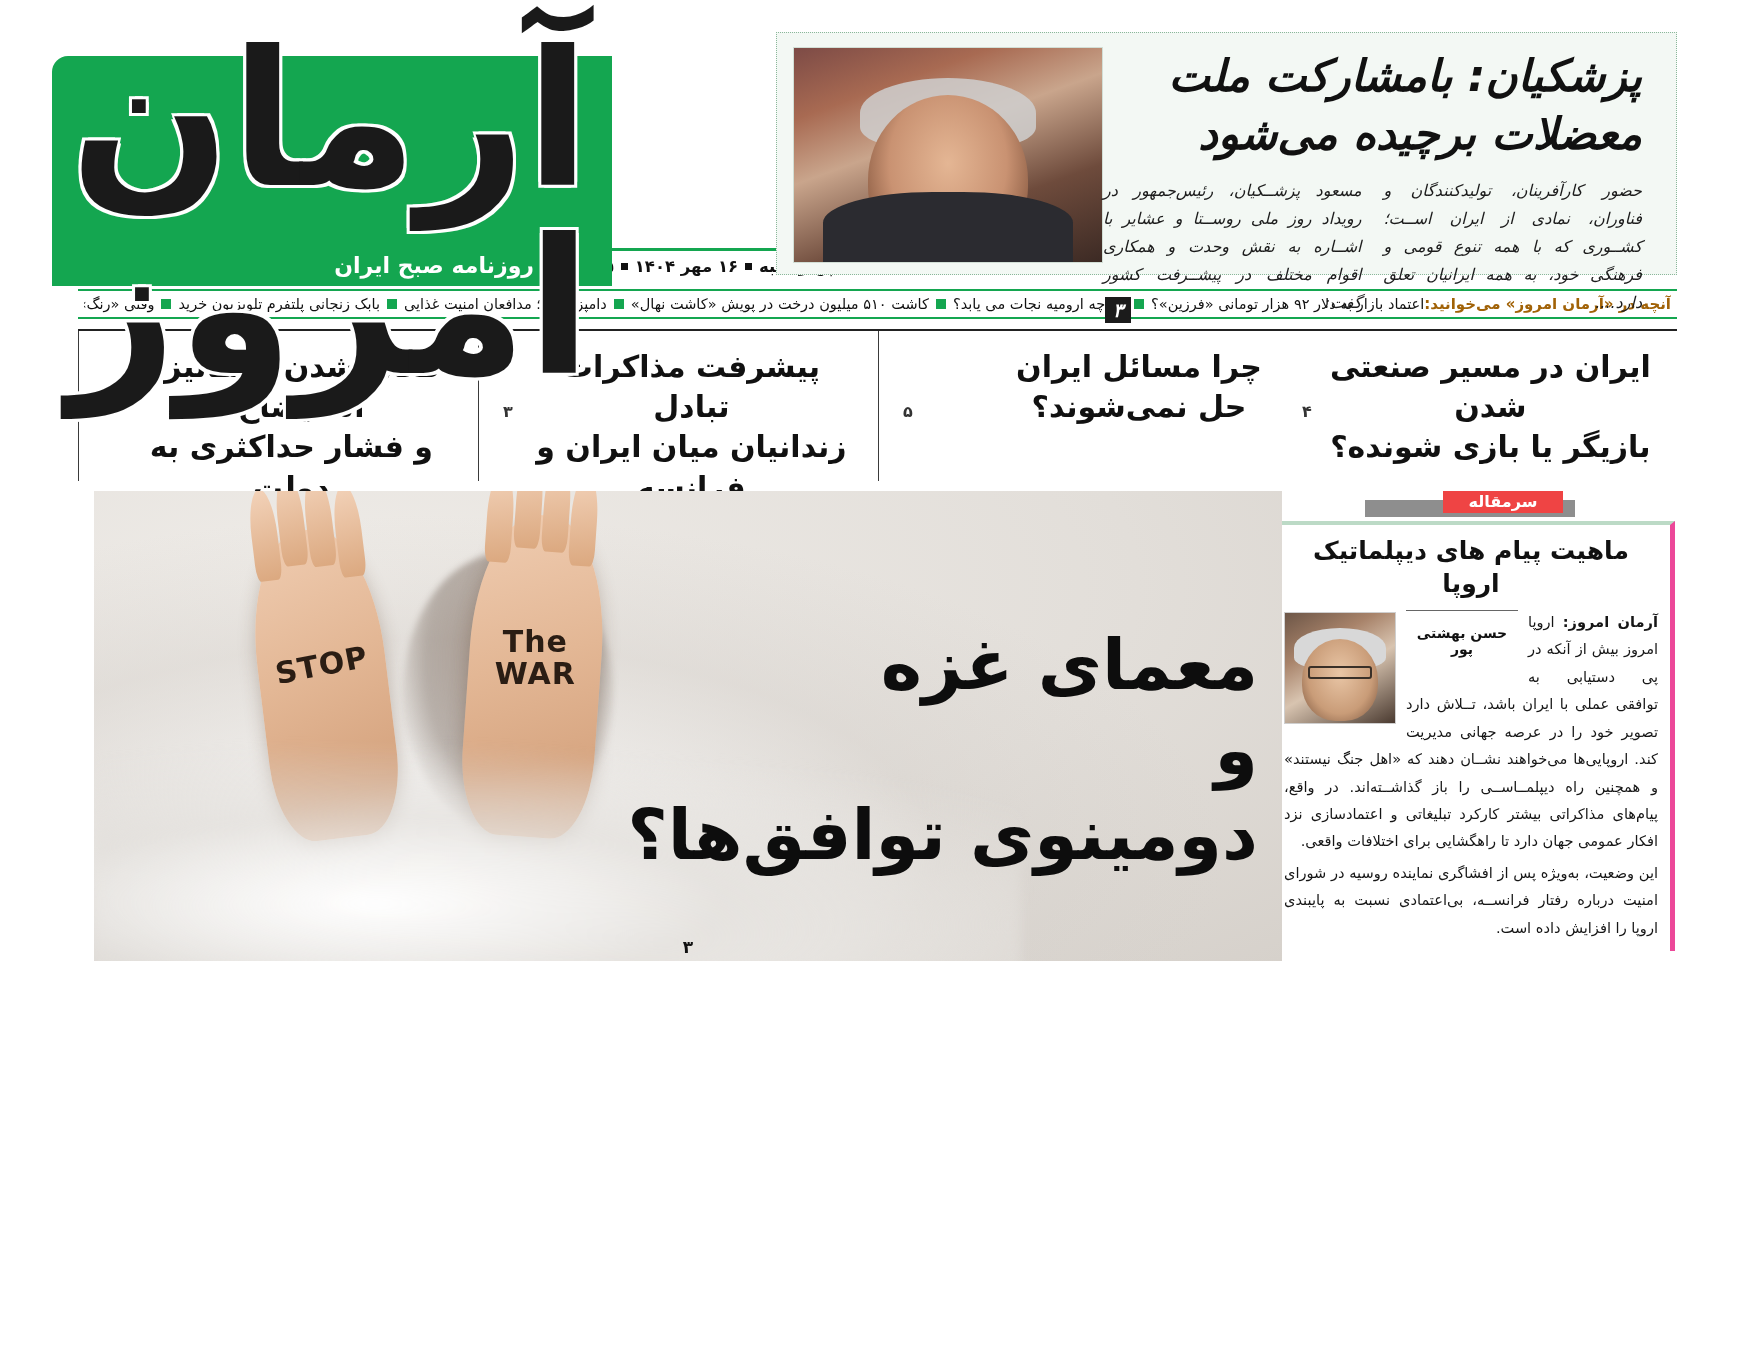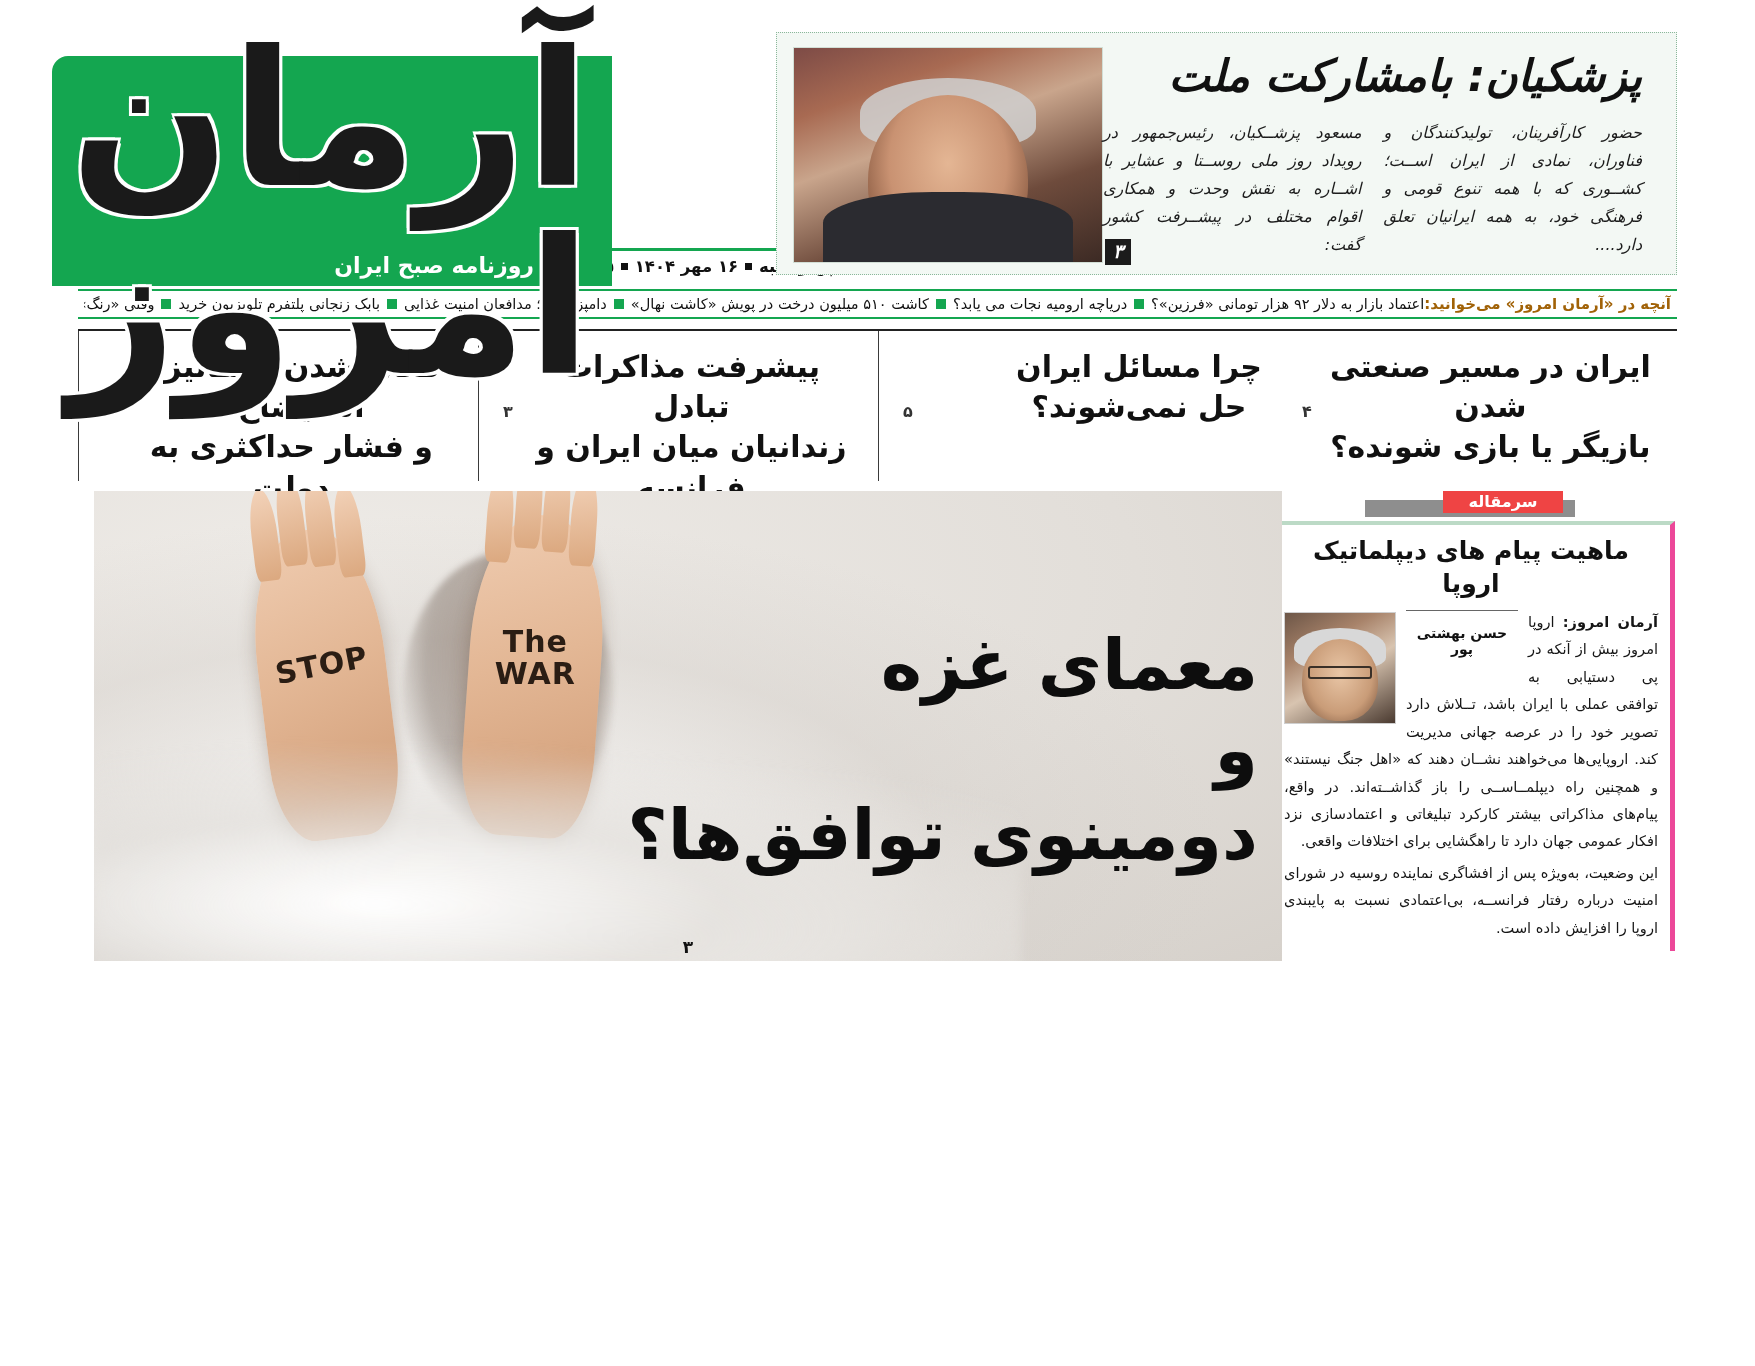--- a/index.html
+++ b/index.html
@@ -446,20 +446,21 @@
 
   <div class="feature">
     <div class="feature-photo">
       <div class="hair"></div>
       <div class="face"></div>
       <div class="suit"></div>
     </div>
     <div class="feature-text">
       <div class="feature-title">
         <div>پزشکیان: بامشارکت ملت</div>
+        <div>معضلات برچیده می‌شود</div>
       </div>
       <div class="feature-body">
         <div class="col">مسعود پزشــکیان، رئیس‌جمهور در رویداد روز ملی روســتا و عشایر با اشــاره به نقش وحدت و همکاری اقوام مختلف در پیشــرفت کشور گفت:</div>
         <div class="col">حضور کارآفرینان، تولیدکنندگان و فناوران، نمادی از ایران اســت؛ کشــوری که با همه تنوع قومی و فرهنگی خود، به همه ایرانیان تعلق دارد....</div>
         <div class="page-chip">۳</div>
       </div>
     </div>
   </div>
 </div>
 

